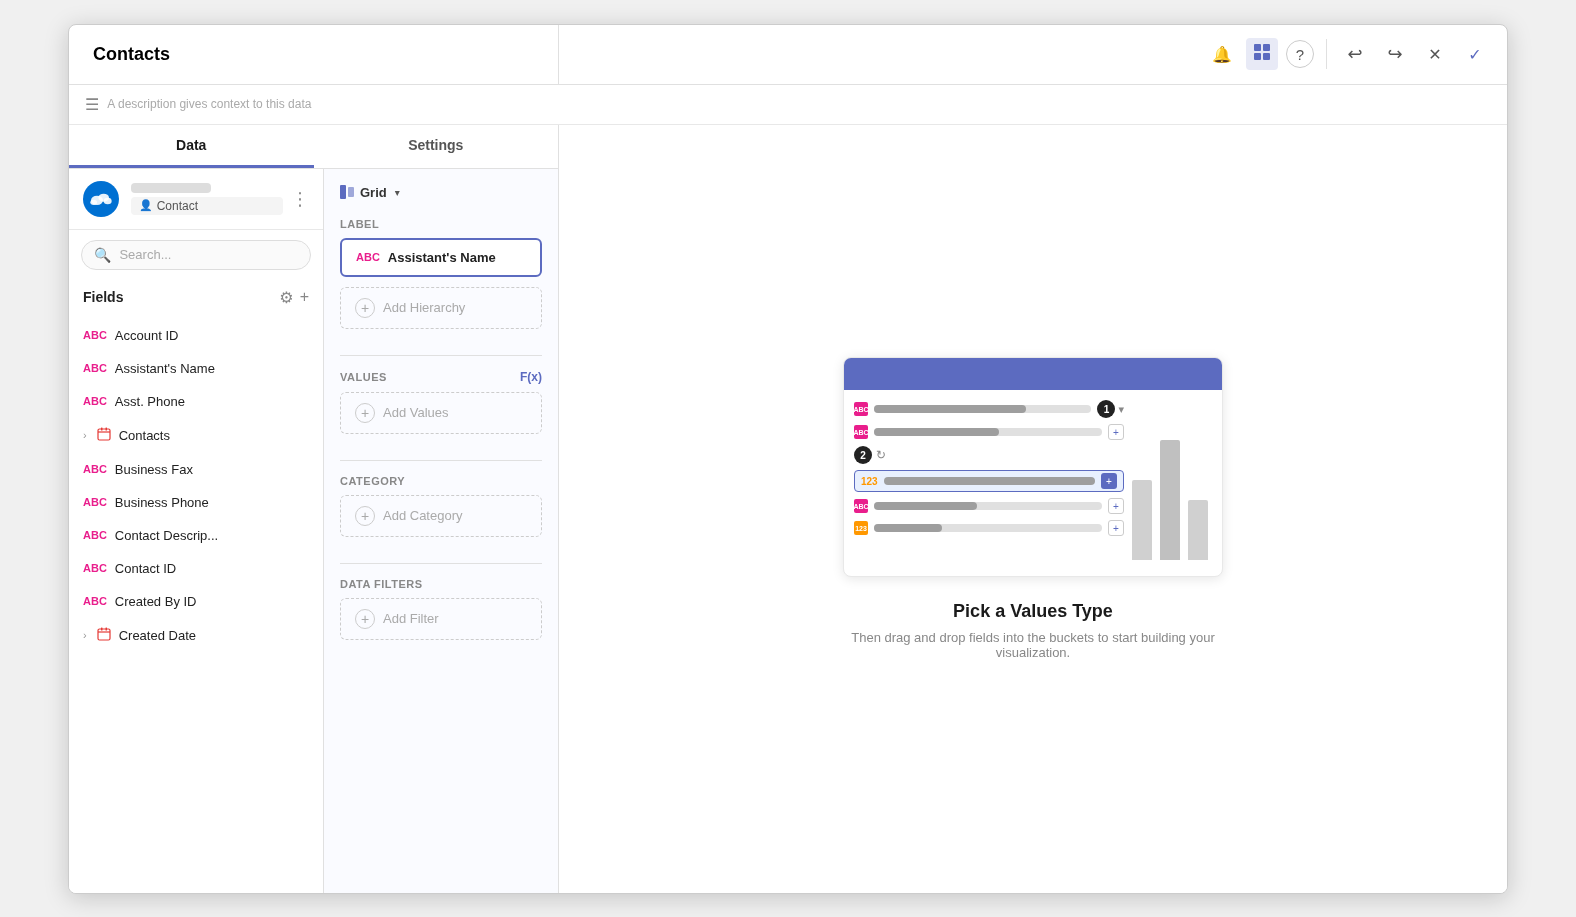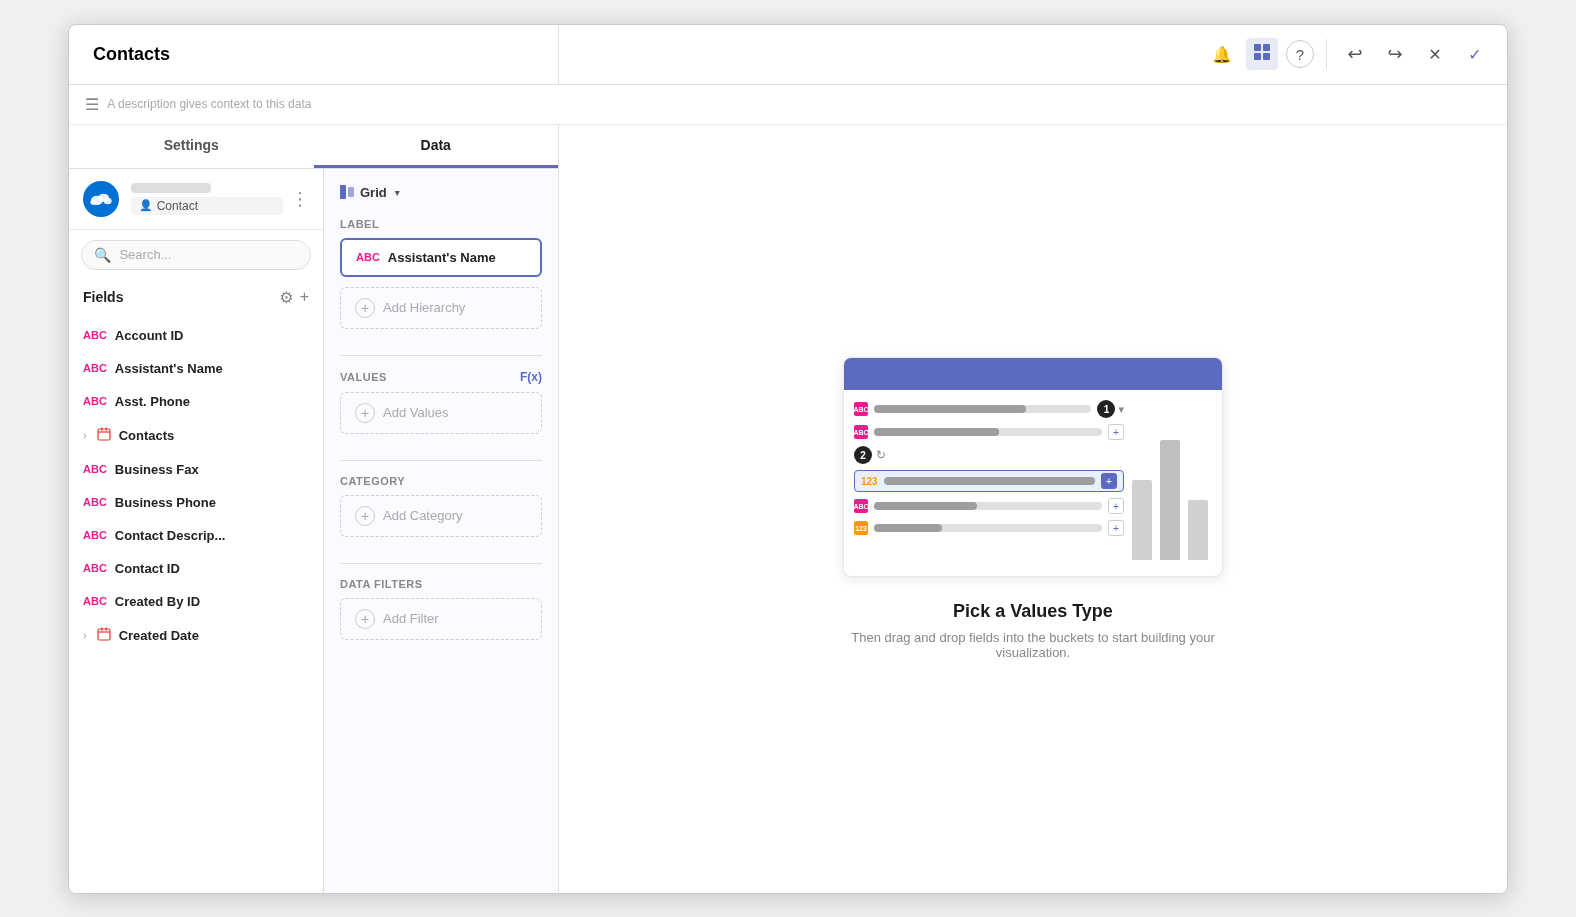--- a/index.html
+++ b/index.html
@@ -27,21 +27,21 @@
     .search-icon { color: #aaa; font-size: 14px; }
     .search-input { border: none; background: transparent; outline: none; font-size: 13px; color: #333; width: 100%; }
     .search-input::placeholder { color: #aaa; }
     .fields-header { display: flex; align-items: center; padding: 8px 14px; }
     .fields-label { font-size: 14px; font-weight: 700; color: #222; flex: 1; }
     .fields-icons { display: flex; gap: 6px; align-items: center; }
     .field-icon-btn { border: none; background: transparent; cursor: pointer; color: #888; font-size: 16px; }
     .fields-list { flex: 1; overflow-y: auto; padding: 4px 0; }
     .field-item { display: flex; align-items: center; gap: 8px; padding: 9px 14px; cursor: pointer; }
     .field-type-abc { font-size: 11px; font-weight: 700; color: #e91e8c; }
-    .field-name { font-size: 13px; color: #222; font-weight: bold; }
+    .field-name { font-size: 13px; color: #222; }
     .field-expand { color: #999; font-size: 11px; margin-right: 2px; }
     .field-date-icon { color: #e53935; font-size: 13px; }
     
     .label-col { flex: 1; display: flex; flex-direction: column; overflow-y: auto; padding: 16px; background: #fafbff; }
     .grid-selector { display: flex; align-items: center; gap: 6px; margin-bottom: 14px; }
     .grid-icon { display: flex; gap: 2px; align-items: center; }
     .grid-bar { width: 6px; height: 14px; background: #5c6bc0; border-radius: 1px; }
     .grid-bar-sm { width: 6px; height: 10px; background: #9fa8da; border-radius: 1px; }
     .grid-label { font-size: 13px; font-weight: 600; color: #333; }
     .chevron-down { font-size: 10px; color: #555; margin-left: 2px; }
@@ -126,22 +126,22 @@
   <div class="desc-bar">
     <span class="desc-bar-icon">☰</span>
     <span class="desc-bar-text" style="cursor:text;">A description gives context to this data</span>
   </div>
 
   <div class="main-content">
 
     <div class="left-panel">
 
       <div class="tabs">
+        <div class="tab active">Data</div>
         <div class="tab">Settings</div>
-        <div class="tab active">Data</div>
       </div>
 
       <div class="left-inner">
 
         <div class="fields-col">
 
           <div class="salesforce-header">
             <div class="sf-cloud">
               <svg width="24" height="16" viewBox="0 0 36 24" fill="none">
                 <ellipse cx="12" cy="14" rx="9" ry="7" fill="#fff" opacity="0.9"></ellipse>

